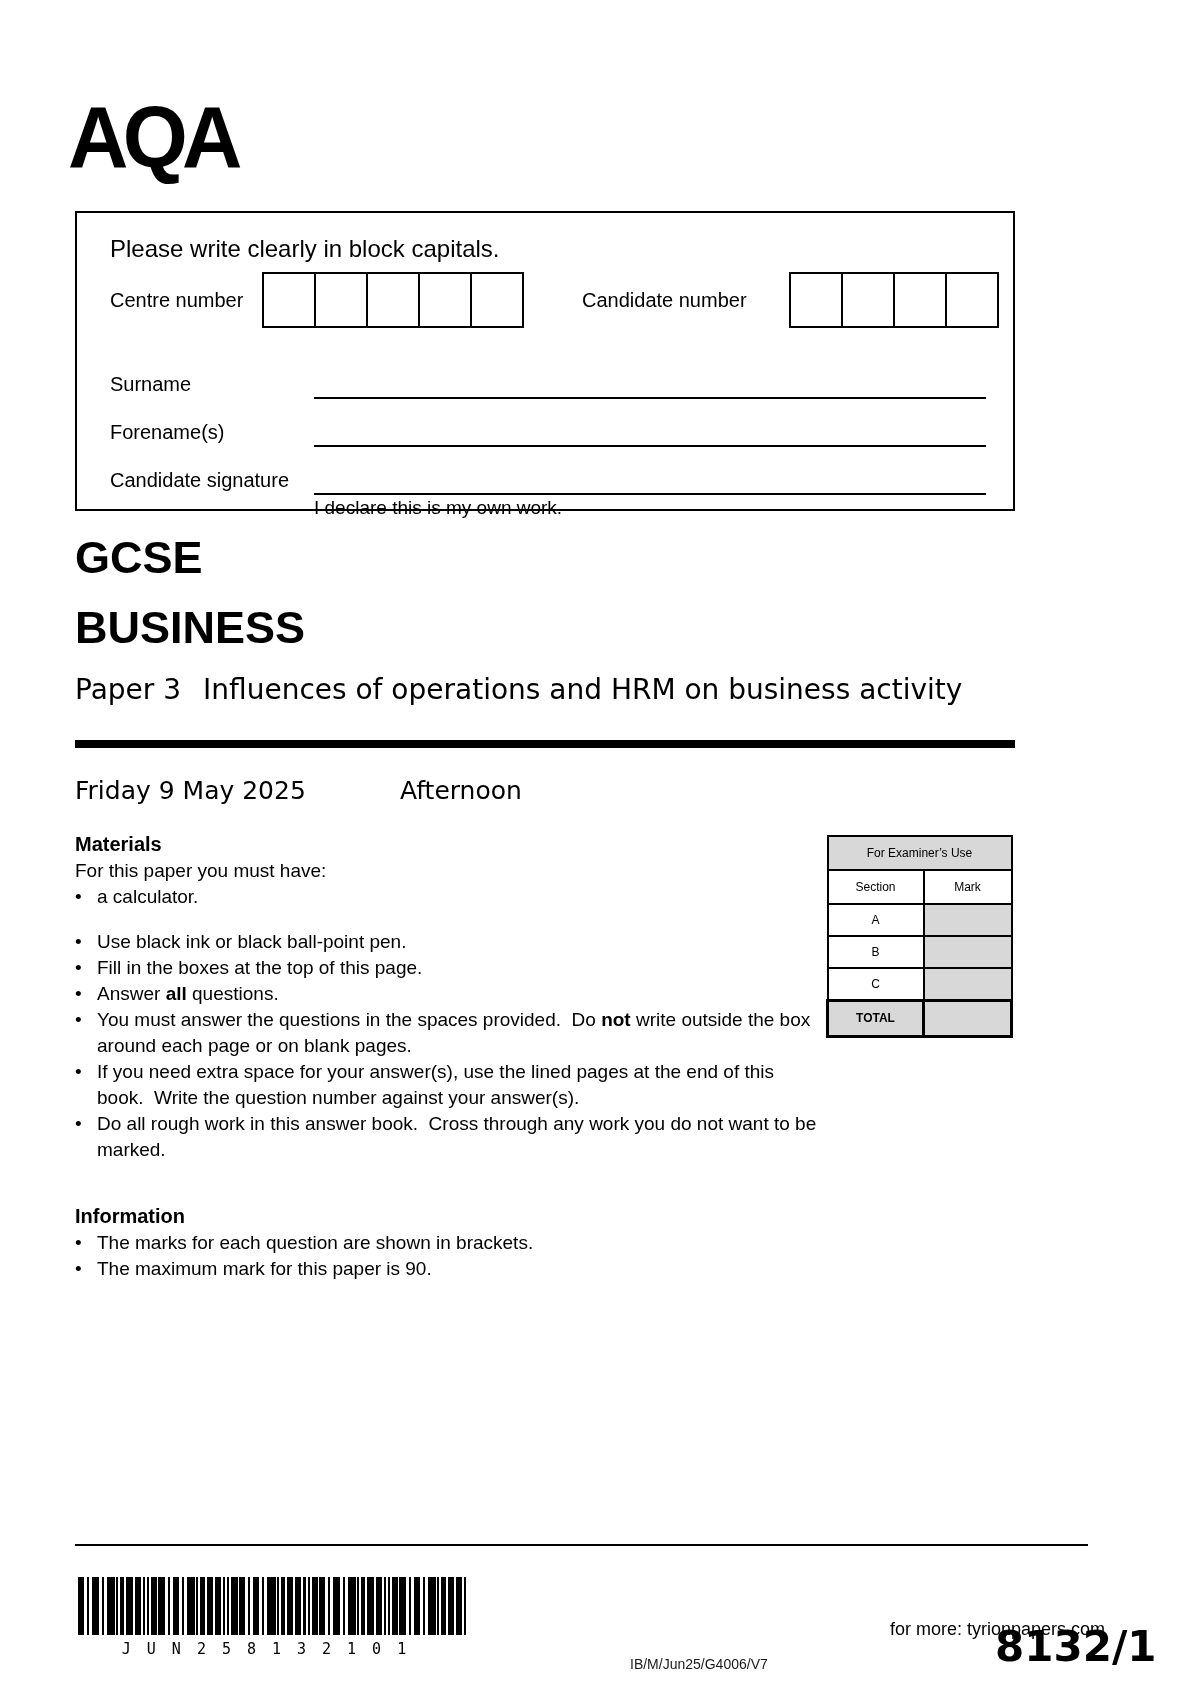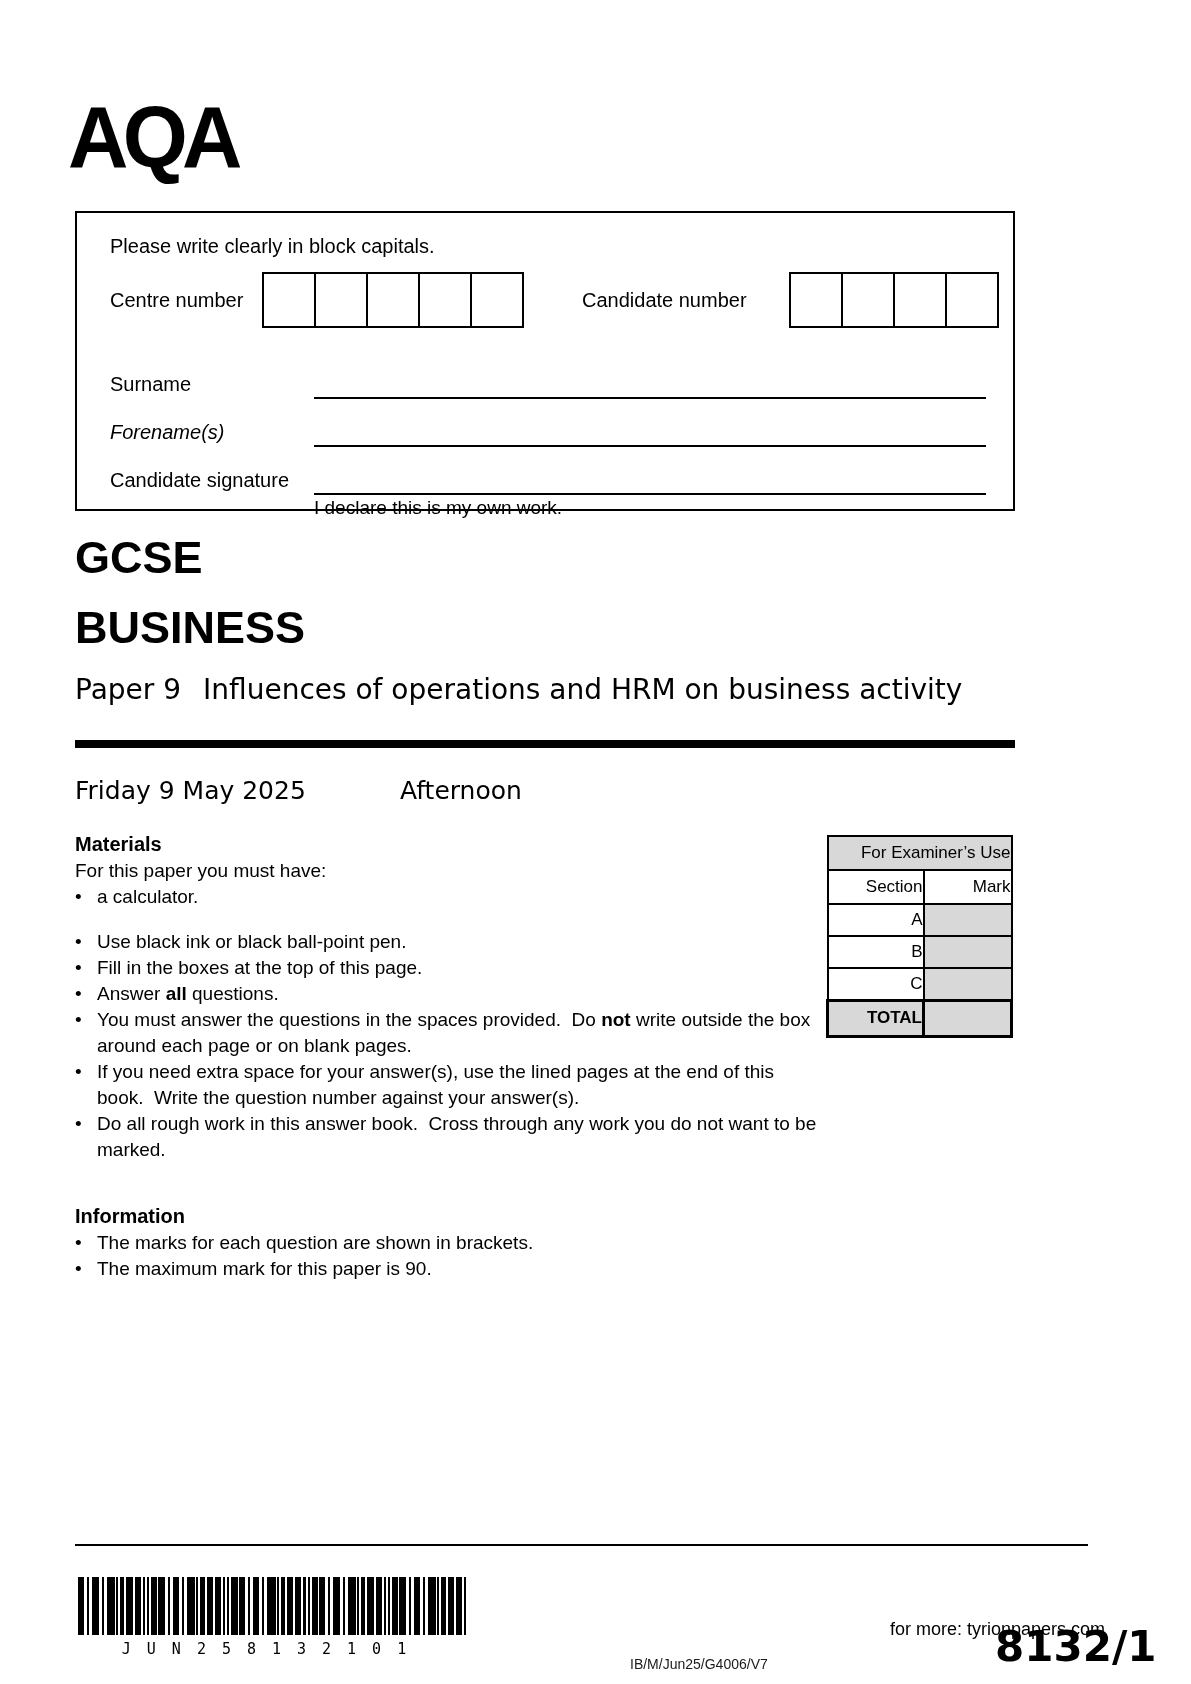--- a/index.html
+++ b/index.html
@@ -13,21 +13,21 @@
 
   
   .logo {
     left:68px; top:86px; font-size:88px; font-weight:bold;
     letter-spacing:-6px; transform:scaleX(.95); transform-origin:left top;
     font-family:"Liberation Sans", sans-serif;
   }
 
   
   .cand-box { left:75px; top:211px; width:940px; height:300px; border:2px solid #000; }
-  .cand-box .note { position:absolute; left:33px; top:22px; font-size:20px; }
+  .cand-box .note { position:absolute; left:33px; top:22px; font-size:24px; }
   .field-label { position:absolute; font-size:20px; }
   .grid { position:absolute; display:flex; }
   .grid .cell { width:54px; height:56px; border:2px solid #000; margin-left:-2px; background:#fff; }
   .grid .cell:first-child { margin-left:0; }
   .wline { position:absolute; height:2px; background:#000; width:672px; left:237px; }
   .decl { position:absolute; left:237px; top:284px; font-size:19px;text-align:center; }
 
   
   .qual  { left:75px; top:532px; font-size:45px; font-weight:bold; letter-spacing:0; }
   .subj  { left:75px; top:602px; font-size:45px; font-weight:bold; }
@@ -45,21 +45,21 @@
   .sec-instructions { left:75px; top:929px; }
   .sec-information { left:75px; top:1203px; }
   .sec-h { font-size:20px; font-weight:bold; line-height:27px; }
   .bullet-item { display:flex; }
   .bullet-item .dot { width:22px; flex:0 0 22px; }
   .bullet-item .bt { white-space:pre-wrap; flex:1; }
 
   
   .ex-table-wrap { left:826px; top:835px; }
   table.ex { border-collapse:collapse; width:184px; table-layout:fixed; }
-  table.ex td { border:2px solid #000; text-align:right; font-size:17px; }
+  table.ex td { border:2px solid #000; text-align:center; font-size:12px; }
   td.t-title { background:#d8d8d8; height:34px; }
   td.t-h { background:#ffffff; height:34px; }
   td.t-sec { background:#ffffff; height:32px; }
   td.t-mark { background:#d8d8d8; }
   tr.total-row td { border:3px solid #000; background:#d8d8d8; height:36px;margin-top:46px; }
   td.t-total { font-weight:bold; font-size:17px; }
   col.c1 { width:96px; } col.c2 { width:88px; }
 
   
   .thin-rule { left:75px; top:1544px; width:1013px; height:2px; background:#000; }
@@ -96,33 +96,33 @@
     <div class="grid" style="left:712px; top:59px;" id="candidate-grid">
         <div class="cell"></div>
         <div class="cell"></div>
         <div class="cell"></div>
         <div class="cell"></div>
       </div>
 
     <div class="field-label" style="left:33px; top:160px;">Surname</div>
     <div class="wline" style="top:184px;"></div>
 
-    <div class="field-label" style="left:33px; top:208px;font-style:italic;">Forename(s)</div>
+    <div class="field-label" style="left:33px; top:208px;">Forename(s)</div>
     <div class="wline" style="top:232px;"></div>
 
     <div class="field-label" style="left:33px; top:256px;">Candidate signature</div>
     <div class="wline" style="top:280px;"></div>
 
     <div class="decl">I declare this is my own work.</div>
   </div>
 
   <div class="abs qual">GCSE</div>
   <div class="abs subj">BUSINESS</div>
   <div class="abs paper-line">
-    <span>Paper 9</span><span class="gap"></span><span>Influences of operations and HRM on business activity</span>
+    <span>Paper 3</span><span class="gap"></span><span>Influences of operations and HRM on business activity</span>
   </div>
   <div class="abs thick-rule"></div>
 
   <div class="abs session-row sess-date">Friday 9 May 2025</div>
   <div class="abs session-row sess-time-of-day">Afternoon</div>
 
   <div class="abs section sec-materials">
     <div class="sec-h">Materials</div>
     <div>For this paper you must have:</div>
     <div id="materials-list">

